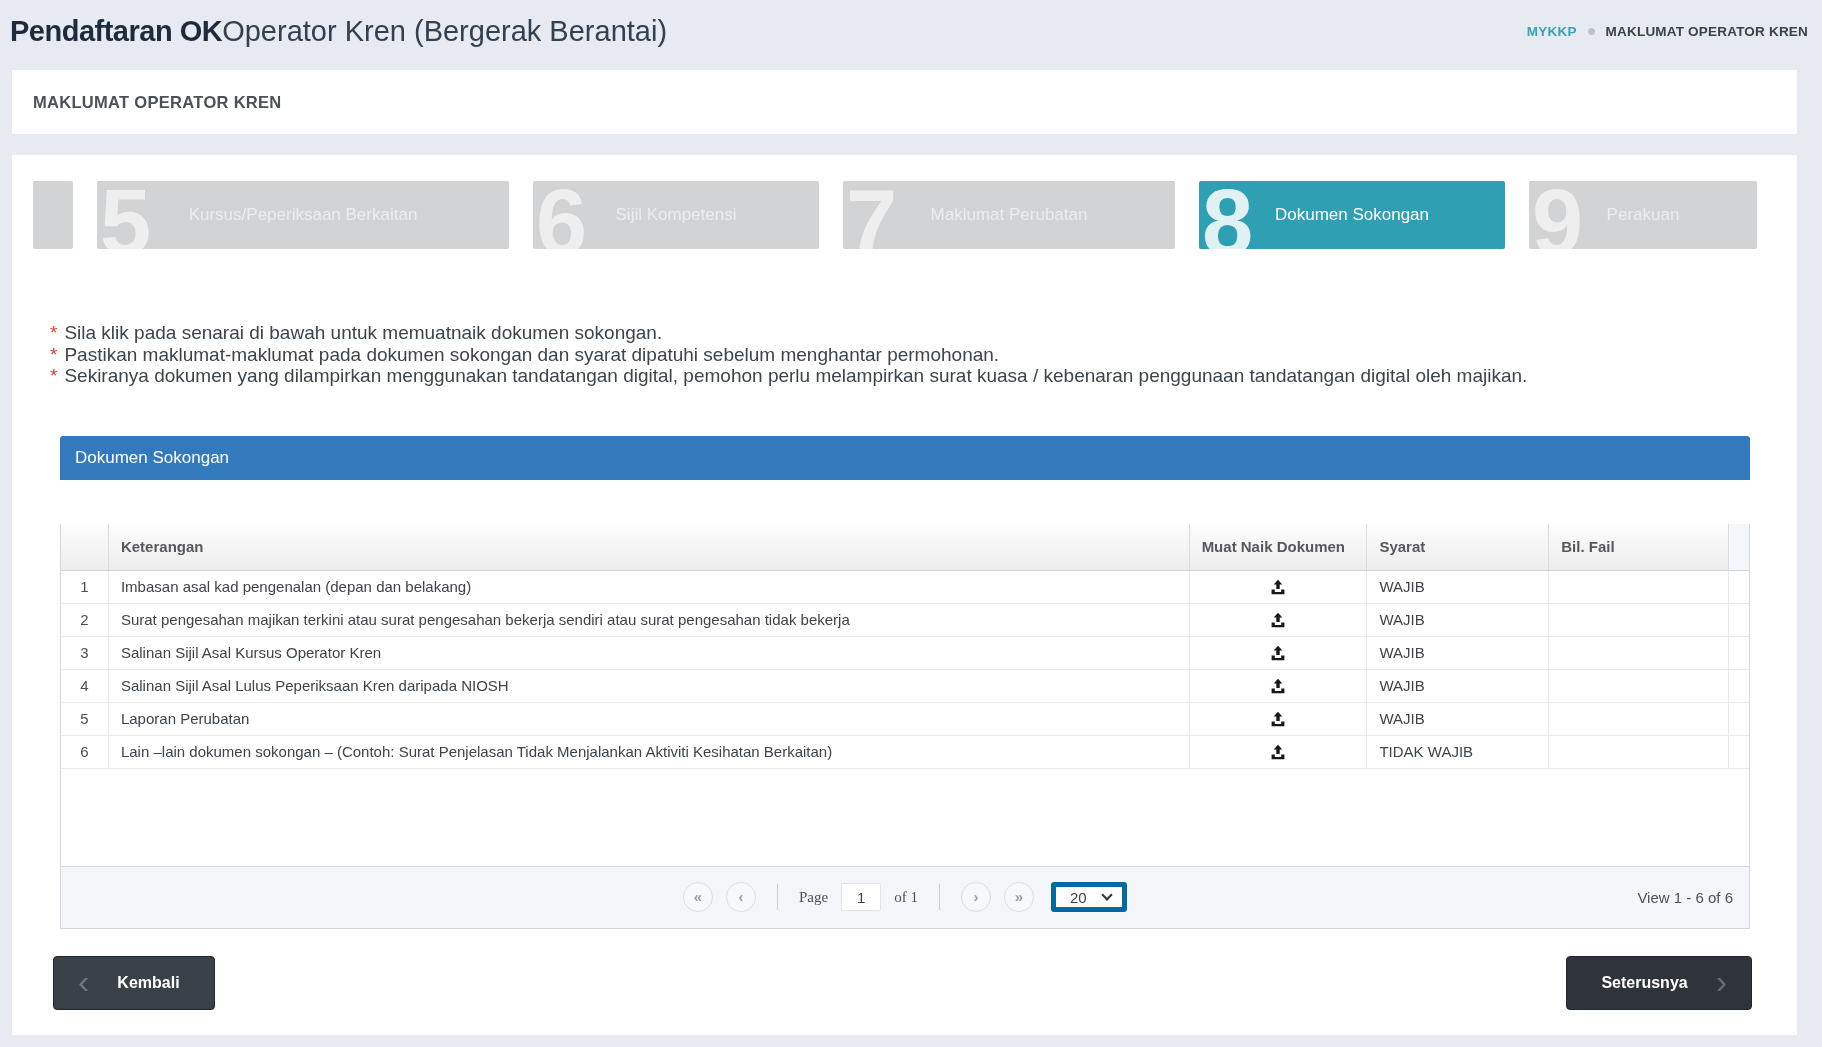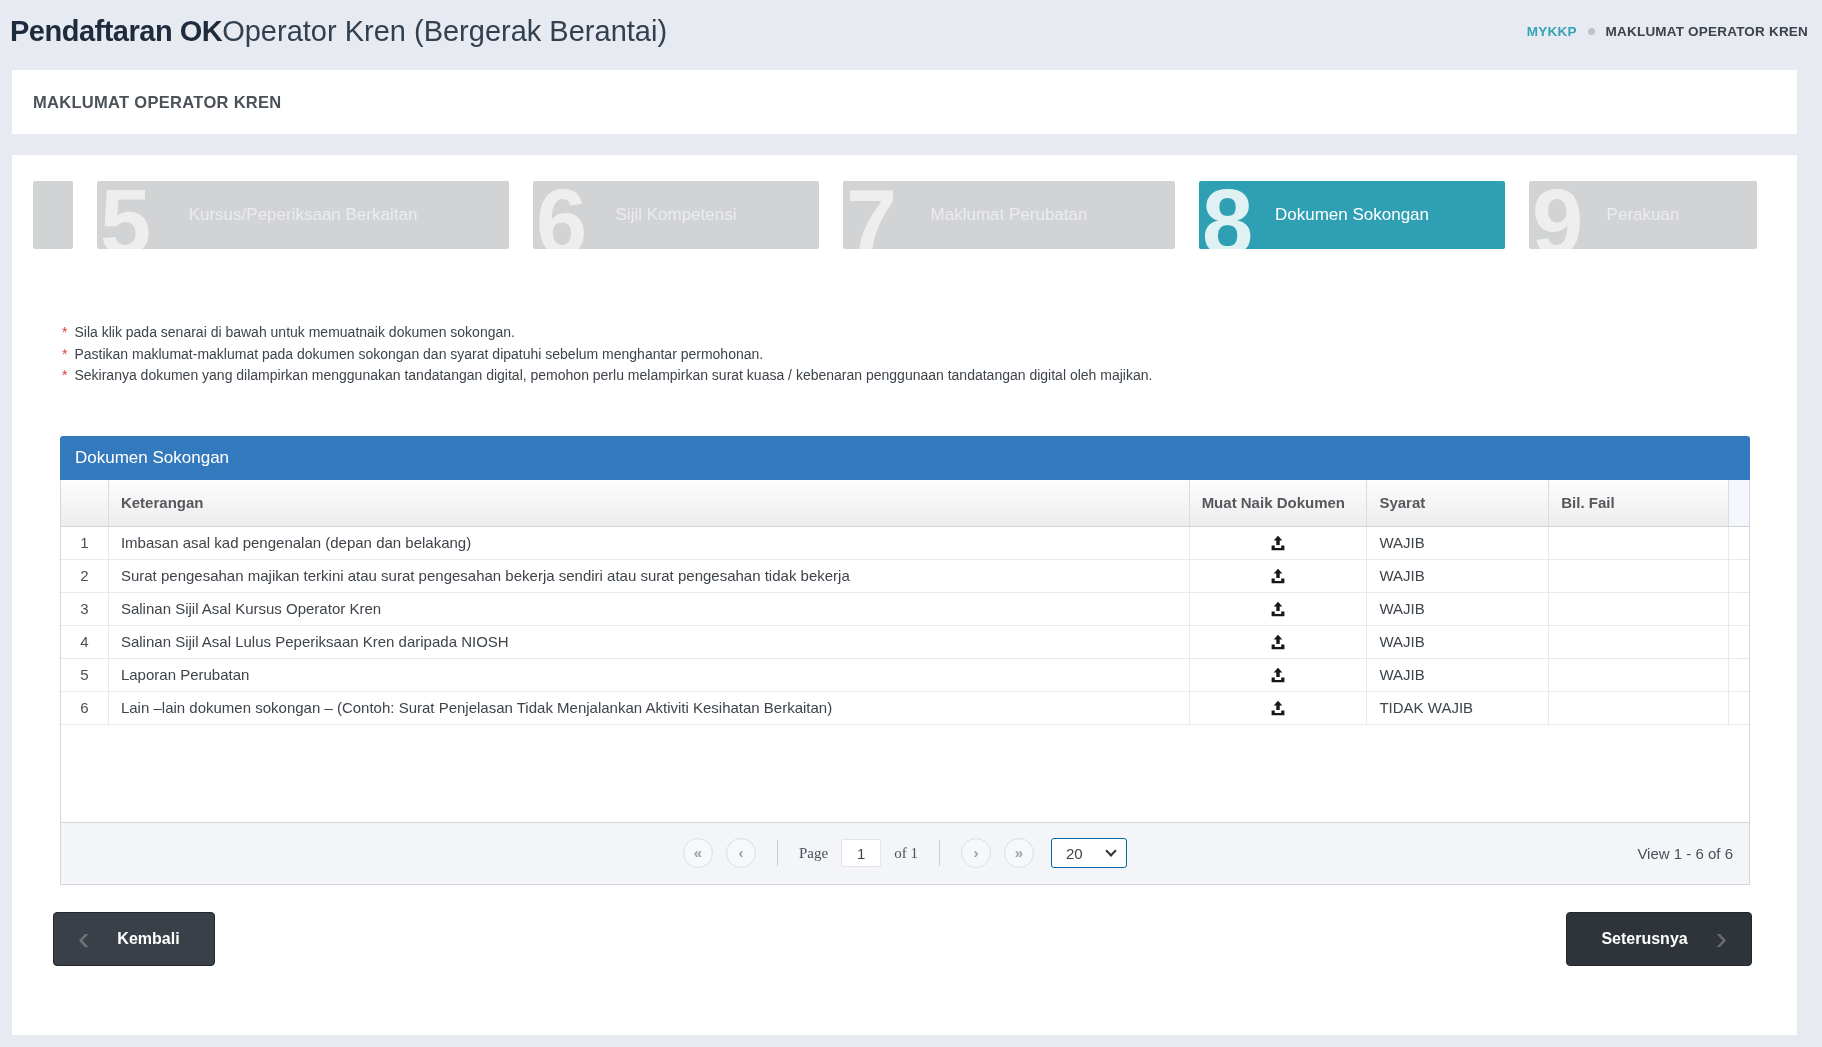--- a/index.html
+++ b/index.html
@@ -33,29 +33,29 @@
   .step { position: relative; height: 68px; background: #d2d3d5; border-radius: 2px; display: flex; align-items: center; justify-content: center; overflow: visible; cursor: default; }
   .step .step-num { position: absolute; left: 3px; top: -5px; font-size: 92px; line-height: 92px; font-weight: 700; color: rgba(255,255,255,0.62); z-index: 1; }
   .step .step-label { position: relative; z-index: 2; width: 100%; text-align: center; font-size: 17px; color: #ebecee; }
   .step.active { background: #2f9fb3; cursor: pointer; }
   .step.active .step-num { color: rgba(255,255,255,0.85); }
   .step.active .step-label { color: #ffffff; }
   .step-partial { width: 40px; height: 68px; background: #d2d3d5; border-radius: 2px; }
   .w5 { width: 412px; } .w6 { width: 286px; } .w7 { width: 332px; } .w8 { width: 306px; } .w9 { width: 228px; }
 
   
-  .instructions { margin: 76px 0 0 50px; font-size: 14px; color: #3d444b; }
+  .instructions { margin: 76px 0 0 38px; font-size: 19px; color: #3d444b; }
   .instr-line { margin-bottom: 6px; line-height: 15.5px; }
   .instr-line .star { color: #e23b32; margin-right: 7px; font-weight: 400; }
   .instr-line .ital { font-style: italic; }
 
   
   .grid-wrap { margin: 52px 47px 0 48px; width: 1690px; }
   .grid-title { height: 44px; background: #3379bd; border-radius: 3px 3px 0 0; display: flex; align-items: center; padding-left: 15px; color: #ffffff; font-size: 17px; }
-  .grid-box { border: 1px solid #d4d6da; border-top: none; background: #ec4899; }
+  .grid-box { border: 1px solid #d4d6da; border-top: none; background: #ec4899; margin-top: 44px; }
   .ghead { display: flex; height: 47px; background: linear-gradient(#fdfdfd, #ededee); border-bottom: 1px solid #cfd2d6; align-items: center; font-size: 15px; font-weight: 700; color: #55595e; }
   .ghead .hc { height: 100%; display: flex; align-items: center; padding-left: 12px; border-right: 1px solid #dadce0; }
   .ghead .hc-no { width: 48px; padding-left: 0; }
   .ghead .hc-ket { width: 1082px; }
   .ghead .hc-up { width: 178px; }
   .ghead .hc-sy { width: 182px; }
   .ghead .hc-bf { width: 180px; }
   .ghead .hc-spacer { width: 20px; border-right: none; background: #f3f6fa; height: 100%; }
 
   .grow { display: flex; height: 33px; align-items: center; border-bottom: 1px solid #e8e9eb; font-size: 15px; color: #3e444a; background: #fff; }
@@ -69,21 +69,21 @@
   .upload-btn { cursor: pointer; display: flex; align-items: center; justify-content: center; width: 26px; height: 26px; }
 
   .gbody-empty { height: 97px; background: #fff; }
 
   
   .pager { position: relative; height: 62px; background: #f3f5f9; border-top: 1px solid #d4d6da; display: flex; align-items: center; justify-content: center; gap: 13px; font-size: 15px; color: #4b5158; }
   .pbtn { width: 30px; height: 30px; border-radius: 50%; background: #f7f8fa; border: 1px solid #dcdee3; color: #9aa0a8; display: flex; align-items: center; justify-content: center; font-size: 15px; font-weight: 700; cursor: pointer; padding-bottom: 2px; }
   .psep { width: 1px; height: 26px; background: #c9cdd5; margin: 0 8px; }
   .pinput { width: 40px; height: 28px; background: #fff; border: 1px solid #e2e4e9; border-radius: 2px; text-align: center; font-size: 15px; color: #3e444a; font-family: "Liberation Sans", sans-serif; }
   .plabel { font-weight: 400; font-family: Liberation Serif, serif; }
-  .pselect { width: 76px; height: 30px; background: #fff; border: 1px solid #0369a1; border-radius: 3px; display: flex; align-items: center; justify-content: space-between; padding: 0 11px 0 14px; cursor: pointer; color: #3e444a; margin-left: 4px; }
+  .pselect { width: 76px; height: 30px; background: #fff; border: 5px solid #0369a1; border-radius: 3px; display: flex; align-items: center; justify-content: space-between; padding: 0 11px 0 14px; cursor: pointer; color: #3e444a; margin-left: 4px; }
   .pselect .chev { width: 8px; height: 8px; border-right: 2.4px solid #2e3338; border-bottom: 2.4px solid #2e3338; transform: rotate(45deg); margin-top: -4px; }
   .pager-view { position: absolute; right: 16px; top: 0; height: 100%; display: flex; align-items: center; color: #4b5158; }
 
   
   .footer-row { display: flex; justify-content: space-between; margin: 27px 45px 0 41px; }
   .btn-dark { height: 54px; border-radius: 4px; color: #fff; font-weight: 700; font-size: 16px; display: flex; align-items: center; cursor: pointer; border: 1px solid #23272d; }
   .btn-back { background: #3a4047; padding: 0 34px 0 24px; }
   .btn-next { background: #2f343b; padding: 0 24px 0 34px; }
   .btn-chev { font-size: 34px; font-weight: 400; color: rgba(255,255,255,0.28); line-height: 0; margin-top: -3px; }
   .btn-back .btn-chev { margin-right: 28px; }

